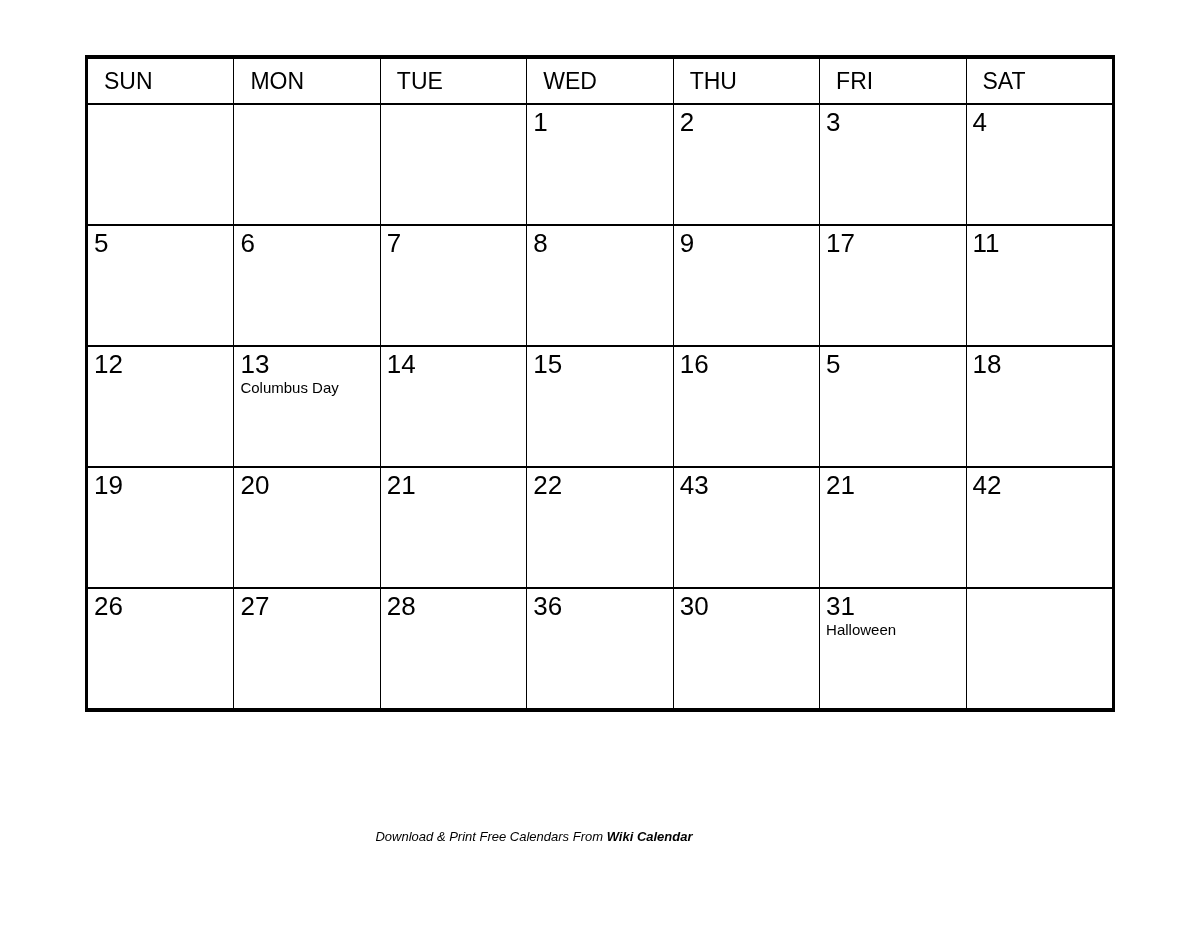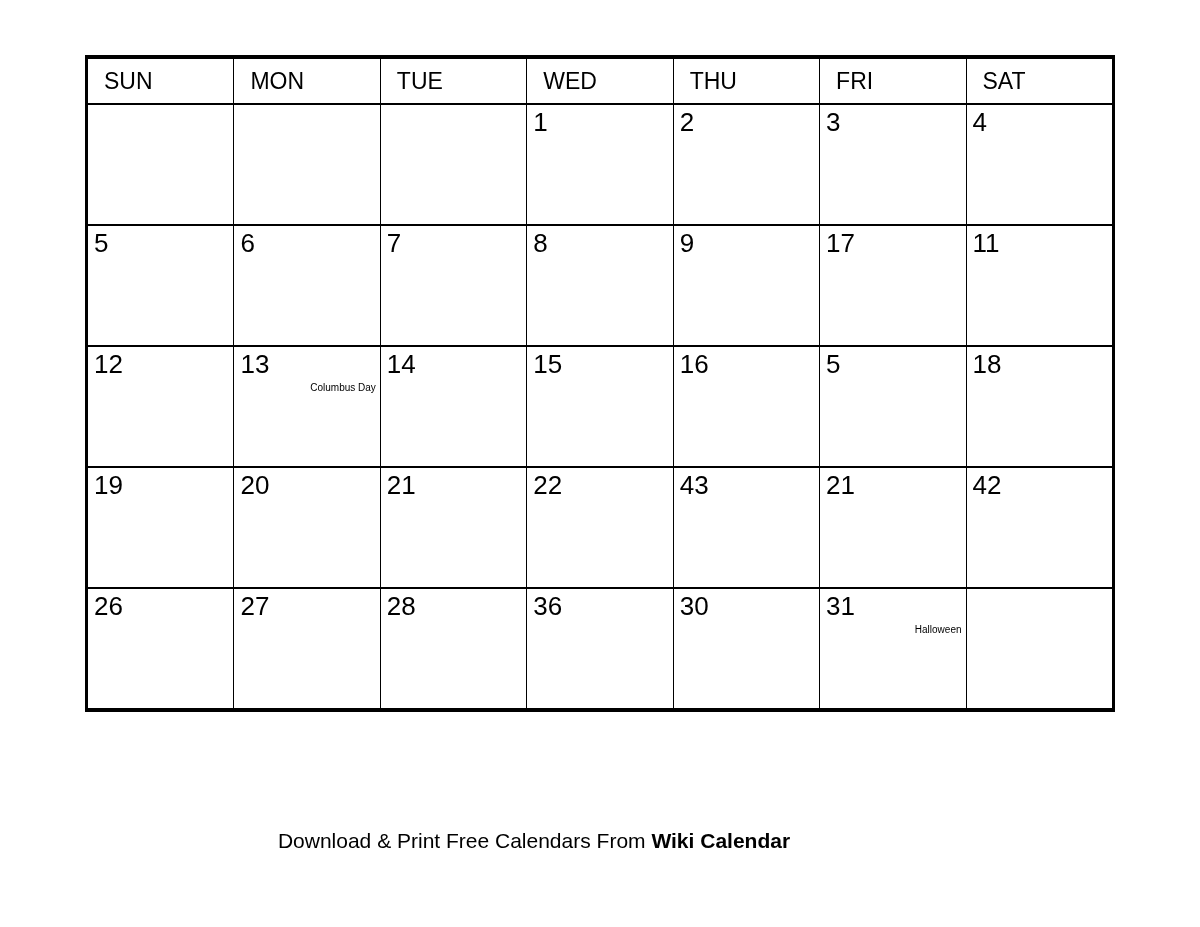--- a/index.html
+++ b/index.html
@@ -58,31 +58,31 @@
     vertical-align: top;
     padding: 2px 4px 0 6px;
     overflow: hidden;
   }
   .day-num {
     font-size: 26px;
     line-height: 30px;
     min-height: 30px;
   }
   .holiday {
-    font-size: 10px;
+    font-size: 15px;
     line-height: 18px;
-    text-align: right;
   }
   .footer {
     position: absolute;
     left: 0;
     top: 829px;
     width: 1068px;
     text-align: center;
-    font-size: 21px;
+    font-size: 13px;
+    font-style: italic;
   }
   .footer .brand { font-weight: bold; }
 </style>
 </head>
 <body>
 
 <div class="page">
 
   <div class="calendar">
 

